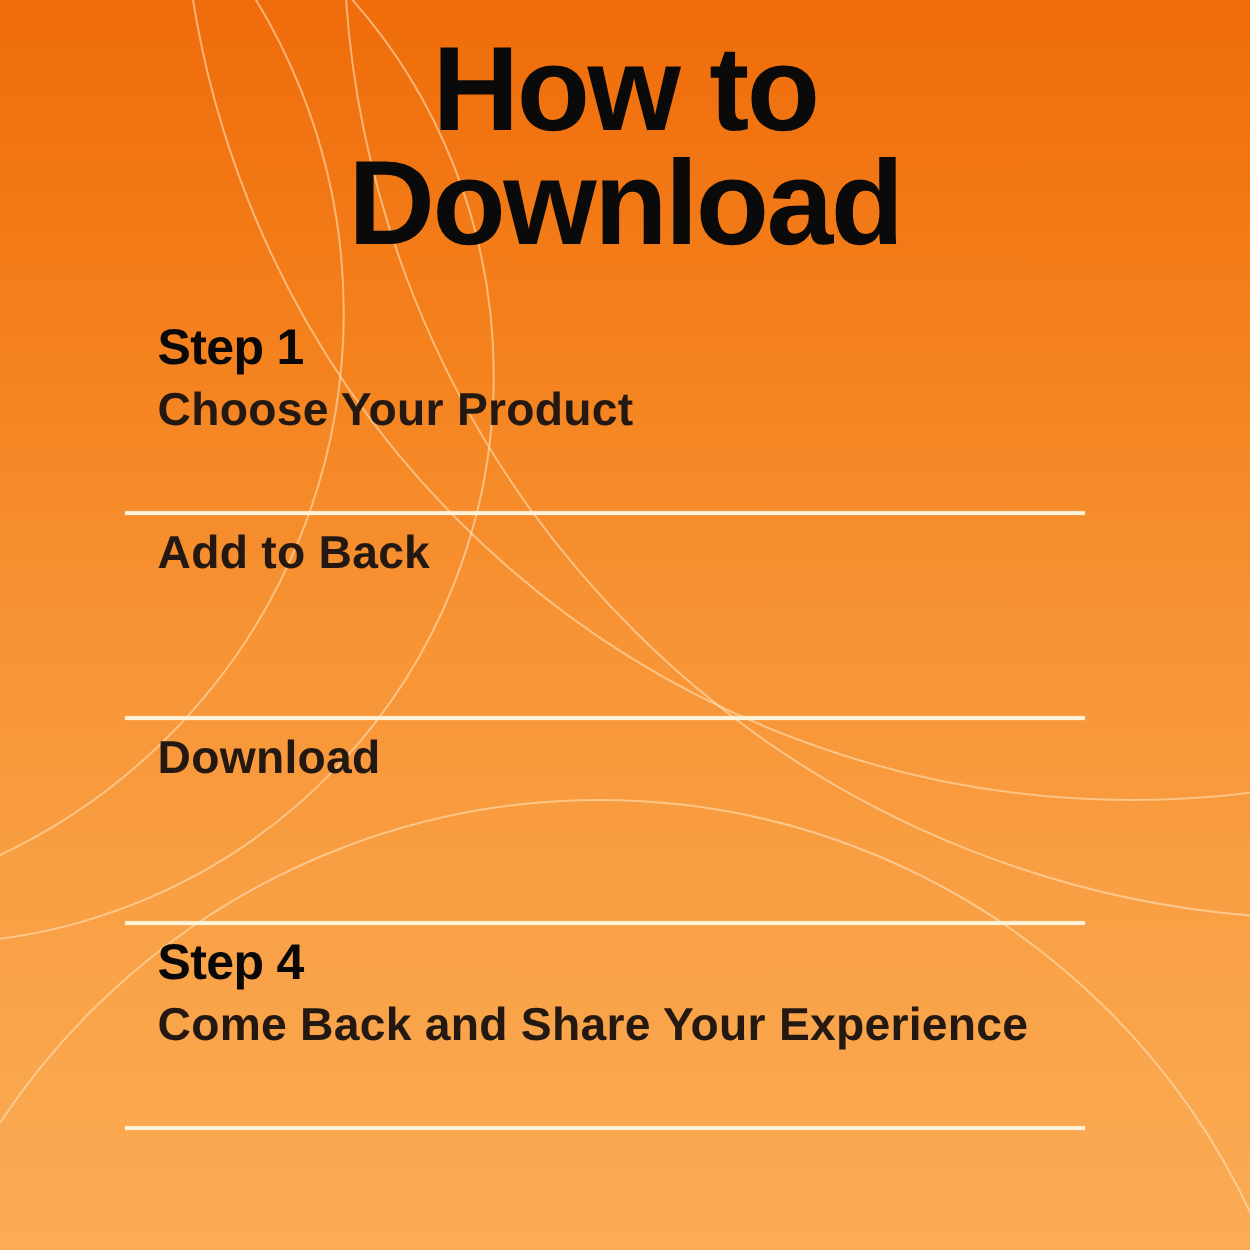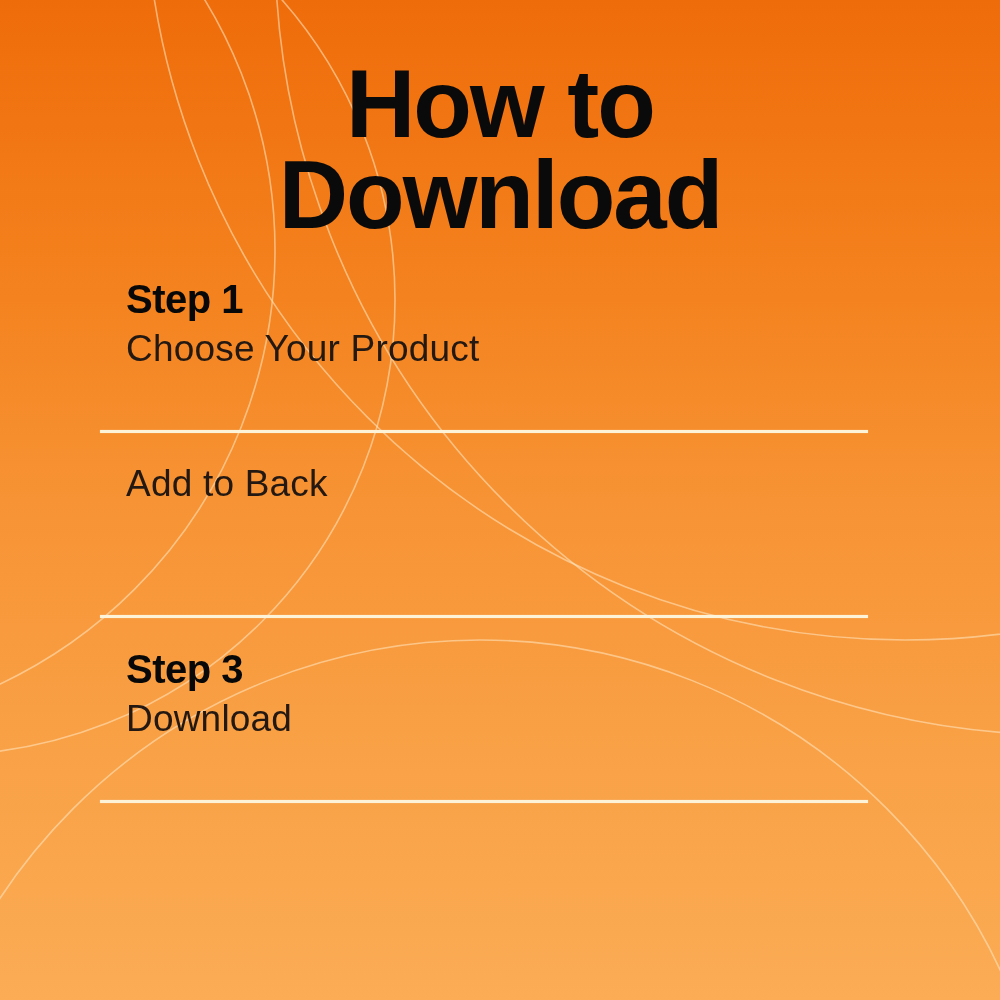--- a/index.html
+++ b/index.html
@@ -29,21 +29,20 @@
     pointer-events: none;
   }
 
   
   .title-block {
     position: absolute;
     top: 26px;
     left: 0;
     width: 1000px;
     text-align: center;
-    margin-top: 32px;
   }
   .title-line {
     display: block;
     font-family: "Liberation Sans", sans-serif;
     font-weight: 700;
     font-size: 96px;
     line-height: 0.95;
     letter-spacing: -2px;
     color: #0a0a0a;
     white-space: nowrap;
@@ -54,37 +53,36 @@
     position: absolute;
     top: 248px;
     left: 100px;
     width: 768px;
   }
   .step {
     position: relative;
     box-sizing: border-box;
     height: 164px;
     padding-left: 26px;
-    margin-top: 21px;
   }
   .step-label {
     display: block;
     font-family: "Liberation Sans", sans-serif;
     font-weight: 700;
     font-size: 40px;
     line-height: 1.0;
     letter-spacing: -0.5px;
     color: #080808;
     margin: 0;
     padding-top: 10px;
   }
   .step-desc {
     display: block;
     font-family: "Liberation Sans", sans-serif;
-    font-weight: 400;
+    font-weight: 700;
     font-size: 37px;
     line-height: 1.05;
     letter-spacing: 0.2px;
     color: #231812;
     margin: 0;
     padding-top: 11px;
     white-space: nowrap;
   }
   .step-divider {
     position: absolute;
@@ -123,20 +121,24 @@
       <span class="step-desc">Choose Your Product</span>
       <div class="step-divider"></div>
     </div>
 
     <div class="step">
       <span class="step-desc">Add to Back</span>
       <div class="step-divider"></div>
     </div>
 
     <div class="step">
-      <span class="step-label">Step 3</span>
       <span class="step-desc">Download</span>
       <div class="step-divider"></div>
     </div>
 
+    <div class="step">
+      <span class="step-label">Step 4</span>
+      <span class="step-desc">Come Back and Share Your Experience</span>
+      <div class="step-divider"></div>
+    </div>
 
   </div>
 </div>
 
 </body></html>

